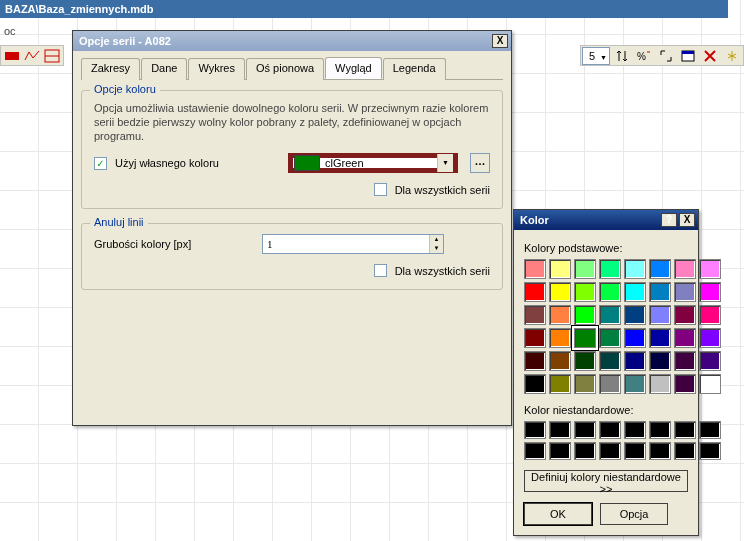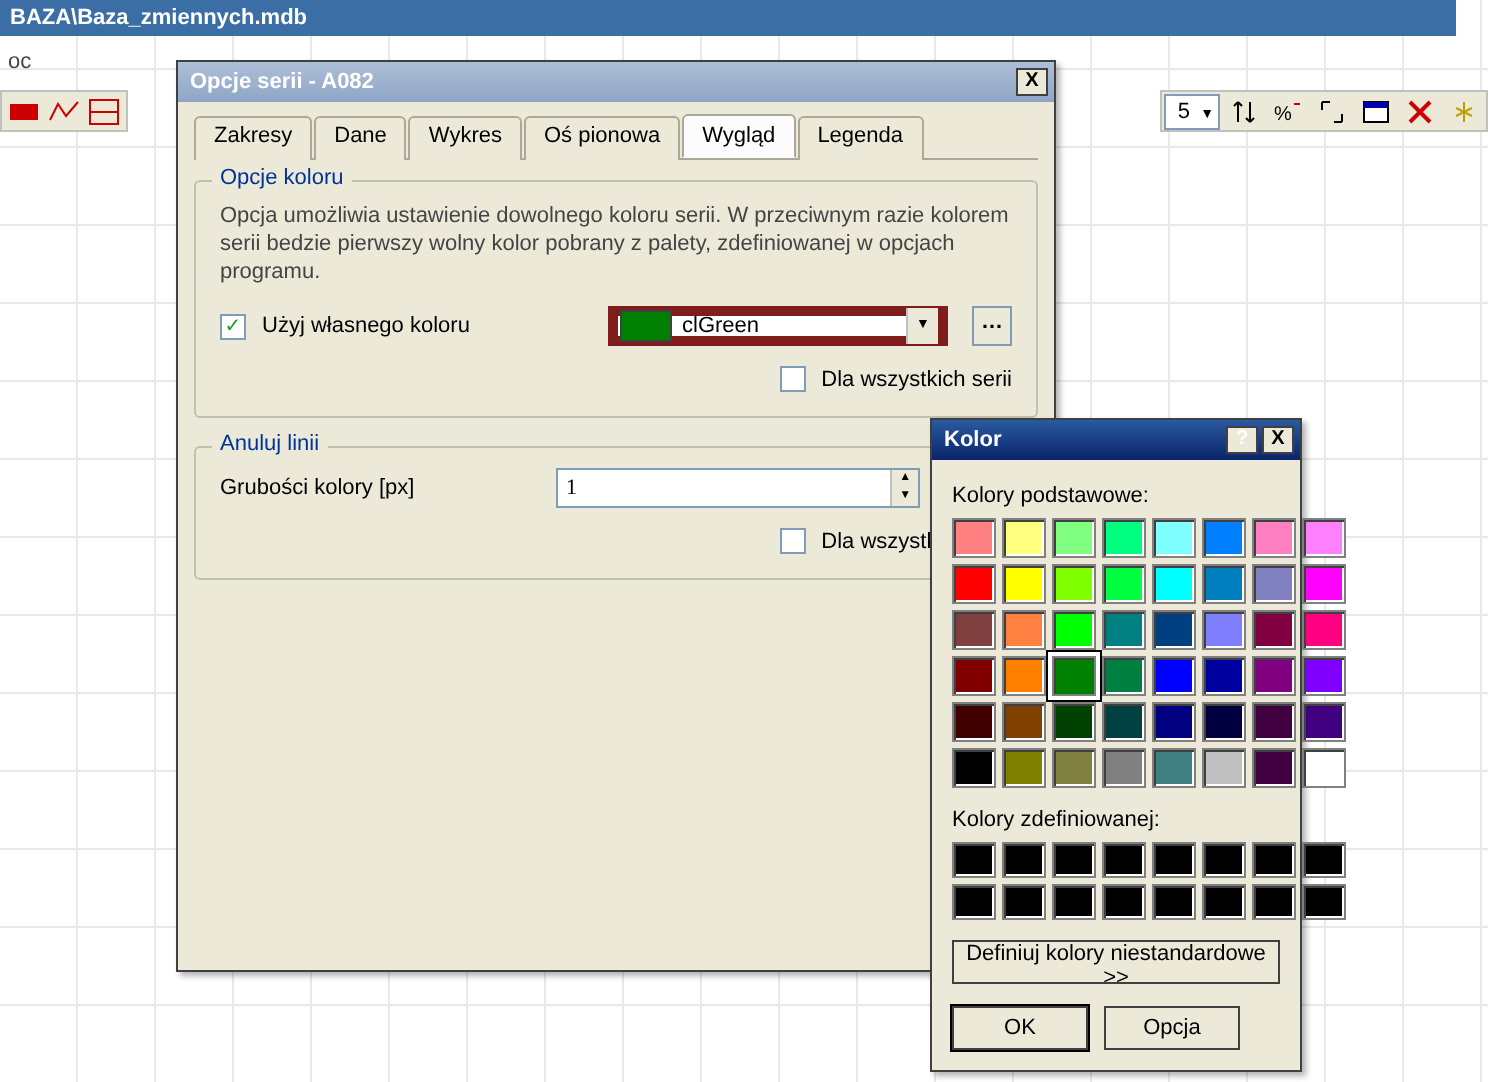--- a/index.html
+++ b/index.html
@@ -39,21 +39,21 @@
   .tb-drop::after { content:"▼"; position:absolute; right:2px; top:2px; font-size:7px; color:#000; }
   .moc-label { position:absolute; top:25px; left:4px; color:#444; font-size:11px; }
 
   
   .dlg {
     position: absolute;
     background: #ece9d8;
     border: 1px solid #404040;
     box-shadow: 2px 2px 3px rgba(0,0,0,.3);
   }
-  .dlg.series { top: 30px; left: 88px; width: 440px; height: 456px; }
+  .dlg.series { top: 30px; left: 72px; width: 440px; height: 396px; }
   .dlg-title {
     height: 20px;
     background: linear-gradient(#aebfd7, #8ea5c7);
     display:flex; align-items:center; justify-content:space-between;
     padding: 0 3px 0 6px; color:#fff; font-weight:bold; font-size:11px;
   }
   .dlg-title.dark { background: linear-gradient(#2a5aa0, #0a246a); }
   .dlg-x {
     width: 16px; height: 14px; background:#ece9d8; border:1px solid #404040;
     color:#000; font-size:10px; line-height:12px; text-align:center; font-weight:bold;
@@ -87,21 +87,21 @@
   .color-ellipsis { width:20px; height:20px; border:1px solid #7f9db9; background:#ece9d8; text-align:center; font-weight:bold; line-height:14px; margin-left:4px; }
   .dla-wrap { display:flex; justify-content:flex-end; margin-top:10px; }
   .spinner {
     display:flex; border:1px solid #7f9db9; background:#fff; width:182px; height:20px;
   }
   .spinner input { border:none; outline:none; width:100%; padding:0 4px; font-size:11px; font-family: Tahoma; }
   .spinner .arrows { width:15px; display:flex; flex-direction:column; border-left:1px solid #c0c0c0; }
   .spinner .arrows div { flex:1; text-align:center; font-size:6px; background:#ece9d8; line-height:9px; }
 
   
-  .dlg.kolor { top:209px; left:465px; width:186px; }
+  .dlg.kolor { top:209px; left:513px; width:186px; }
   .kolor-body { padding: 8px 10px 10px; }
   .section-label { margin:4px 0 5px; font-size:11px; }
   .palette { display:grid; grid-template-columns: repeat(8, 22px); grid-auto-rows:20px; gap:3px; }
   .pcell { border:1px solid #808080; box-shadow: inset 1px 1px 0 #404040, inset -1px -1px 0 #fff; cursor:default; }
   .pcell.sel { outline:1px dotted #000; outline-offset:2px; box-shadow: 0 0 0 2px #fff, 0 0 0 3px #000, inset 1px 1px 0 #404040; }
   .custom-palette { display:grid; grid-template-columns: repeat(8, 22px); grid-auto-rows:18px; gap:3px; }
   .ccell { background:#000; border:1px solid #808080; box-shadow: inset 1px 1px 0 #404040, inset -1px -1px 0 #fff; }
   .def-btn { width:100%; height:22px; margin-top:10px; border:1px solid #404040; background:#ece9d8; font-size:11px; }
   .btnrow { display:flex; gap:8px; margin-top:8px; }
   .winbtn { width:68px; height:22px; border:1px solid #404040; background:#ece9d8; font-size:11px; }
@@ -294,21 +294,21 @@
         <div class="pcell" style="background: rgb(64, 0, 128);"></div>
         <div class="pcell" style="background: rgb(0, 0, 0);"></div>
         <div class="pcell" style="background: rgb(128, 128, 0);"></div>
         <div class="pcell" style="background: rgb(128, 128, 64);"></div>
         <div class="pcell" style="background: rgb(128, 128, 128);"></div>
         <div class="pcell" style="background: rgb(64, 128, 128);"></div>
         <div class="pcell" style="background: rgb(192, 192, 192);"></div>
         <div class="pcell" style="background: rgb(64, 0, 64);"></div>
         <div class="pcell" style="background: rgb(255, 255, 255);"></div>
       </div>
-    <div class="section-label" style="margin-top:10px">Kolory zdefiniowanej:</div>
+    <div class="section-label" style="margin-top:10px">Kolor niestandardowe:</div>
     <div class="custom-palette" id="custom-palette">
         <div class="ccell"></div>
         <div class="ccell"></div>
         <div class="ccell"></div>
         <div class="ccell"></div>
         <div class="ccell"></div>
         <div class="ccell"></div>
         <div class="ccell"></div>
         <div class="ccell"></div>
         <div class="ccell"></div>

